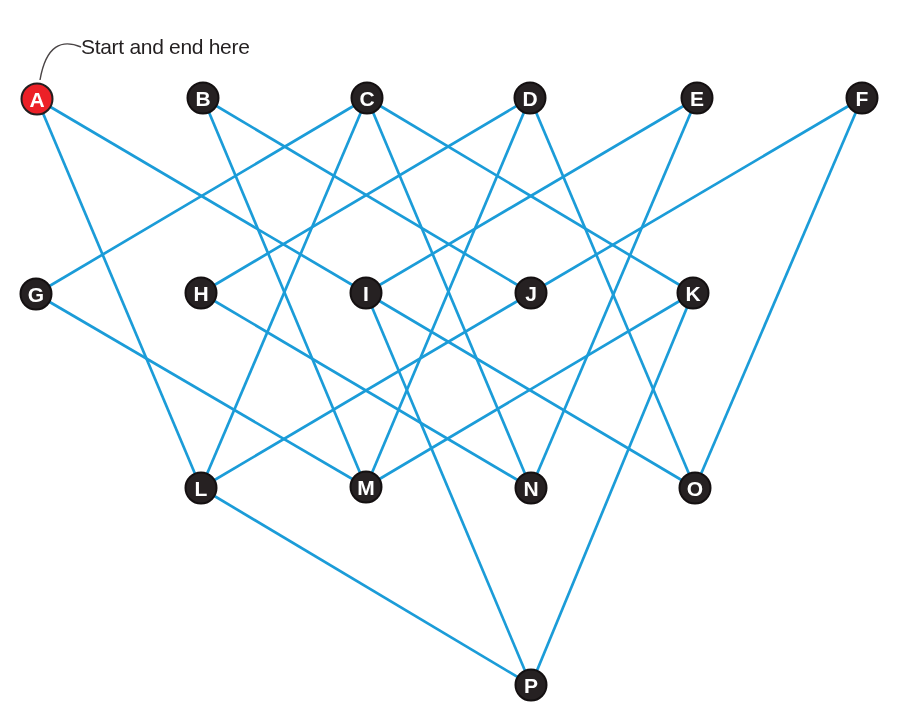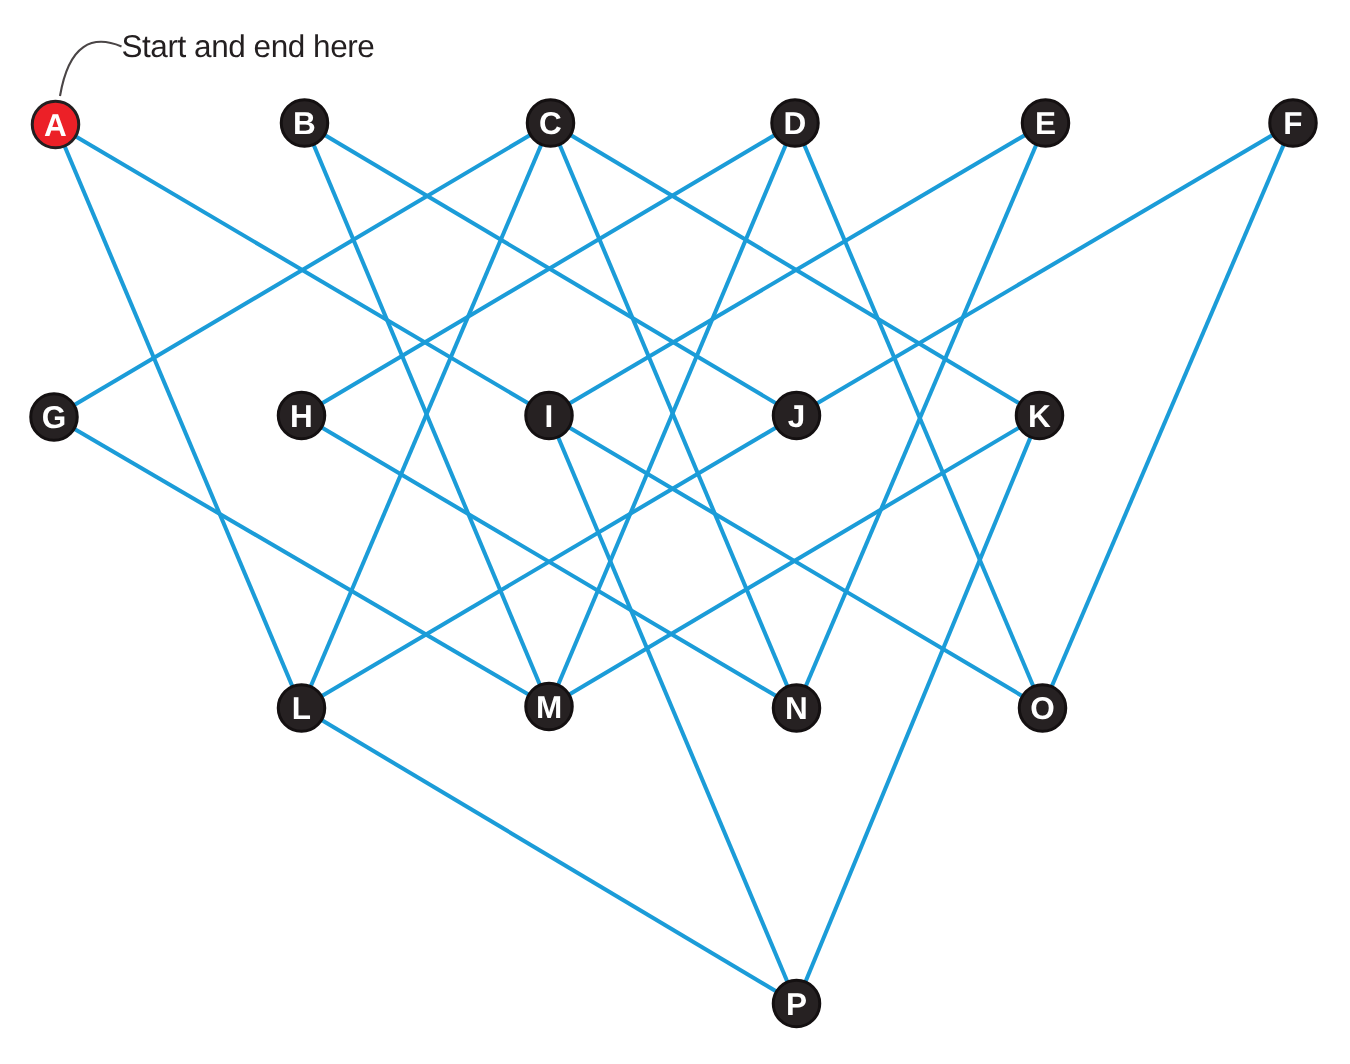--- a/index.html
+++ b/index.html
@@ -8,20 +8,21 @@
     background: #ffffff;
     width: 900px;
     height: 709px;
     overflow: hidden;
   }
   #stage {
     position: relative;
     width: 900px;
     height: 597px;
     background: #ffffff;
+    margin-top: 16px;
   }
   svg {
     display: block;
   }
   .edge {
     stroke-width: 2.7px;
     fill: none;
   }
   .node-circle {
     stroke-width: 2px;

